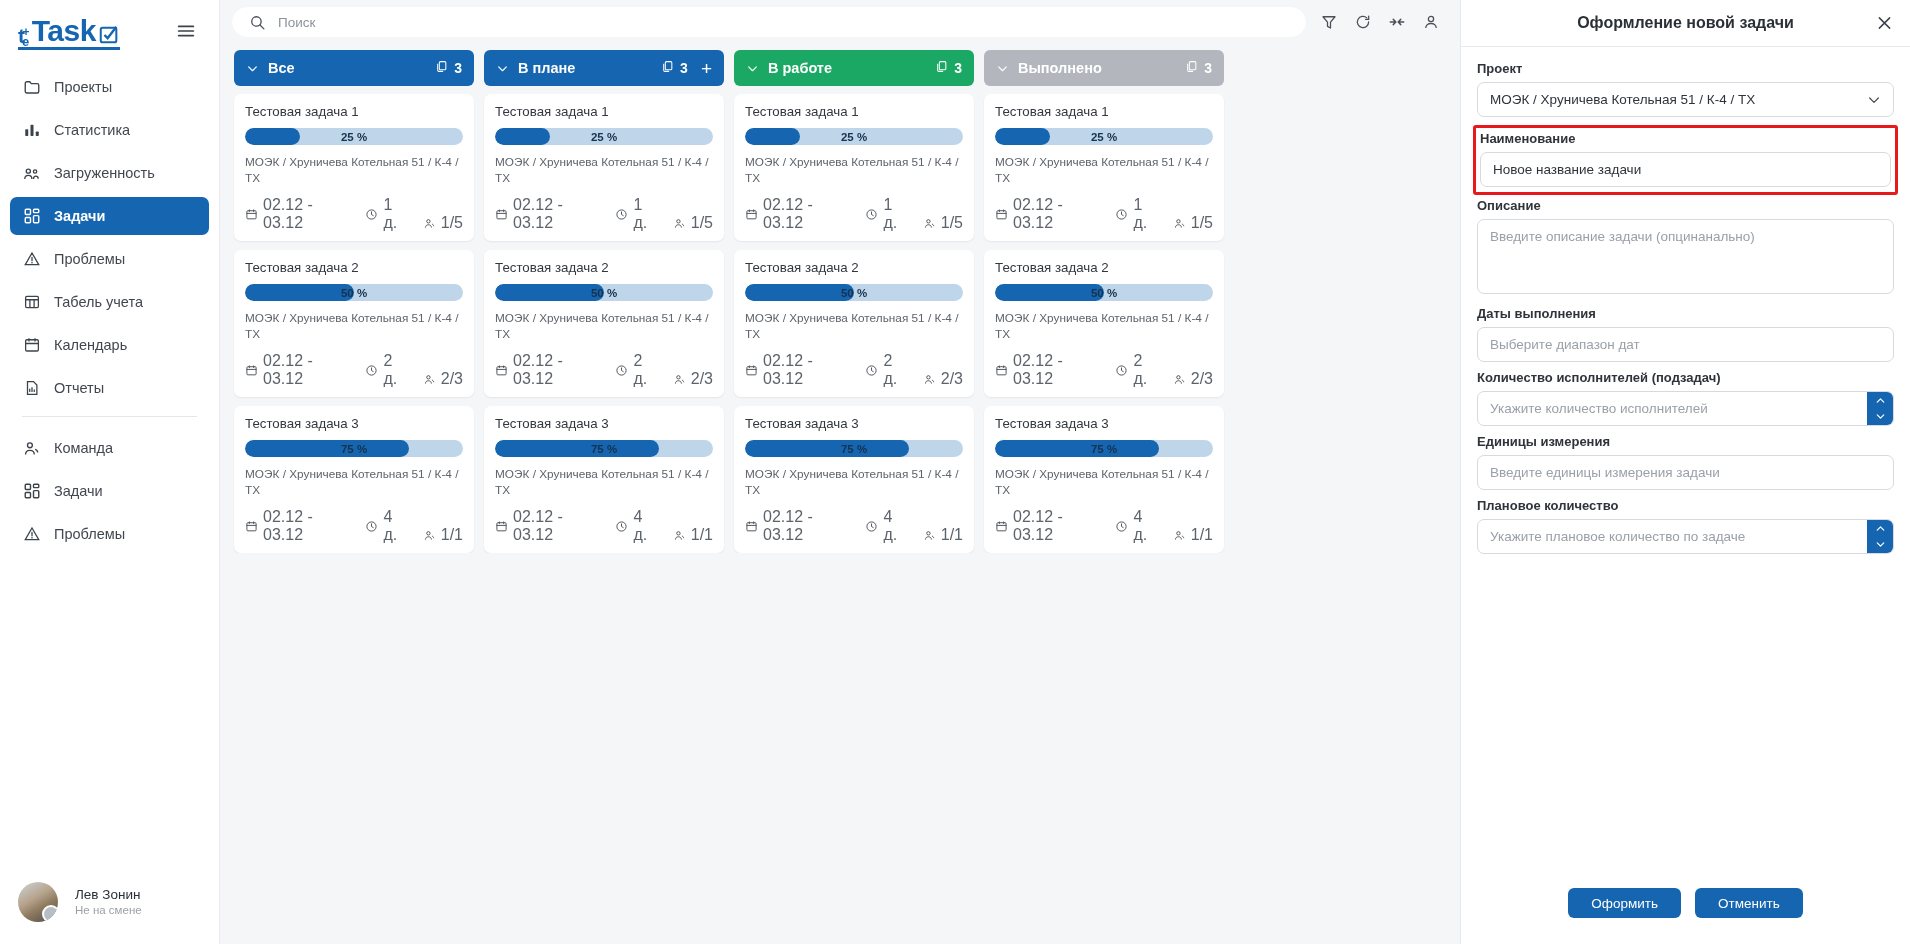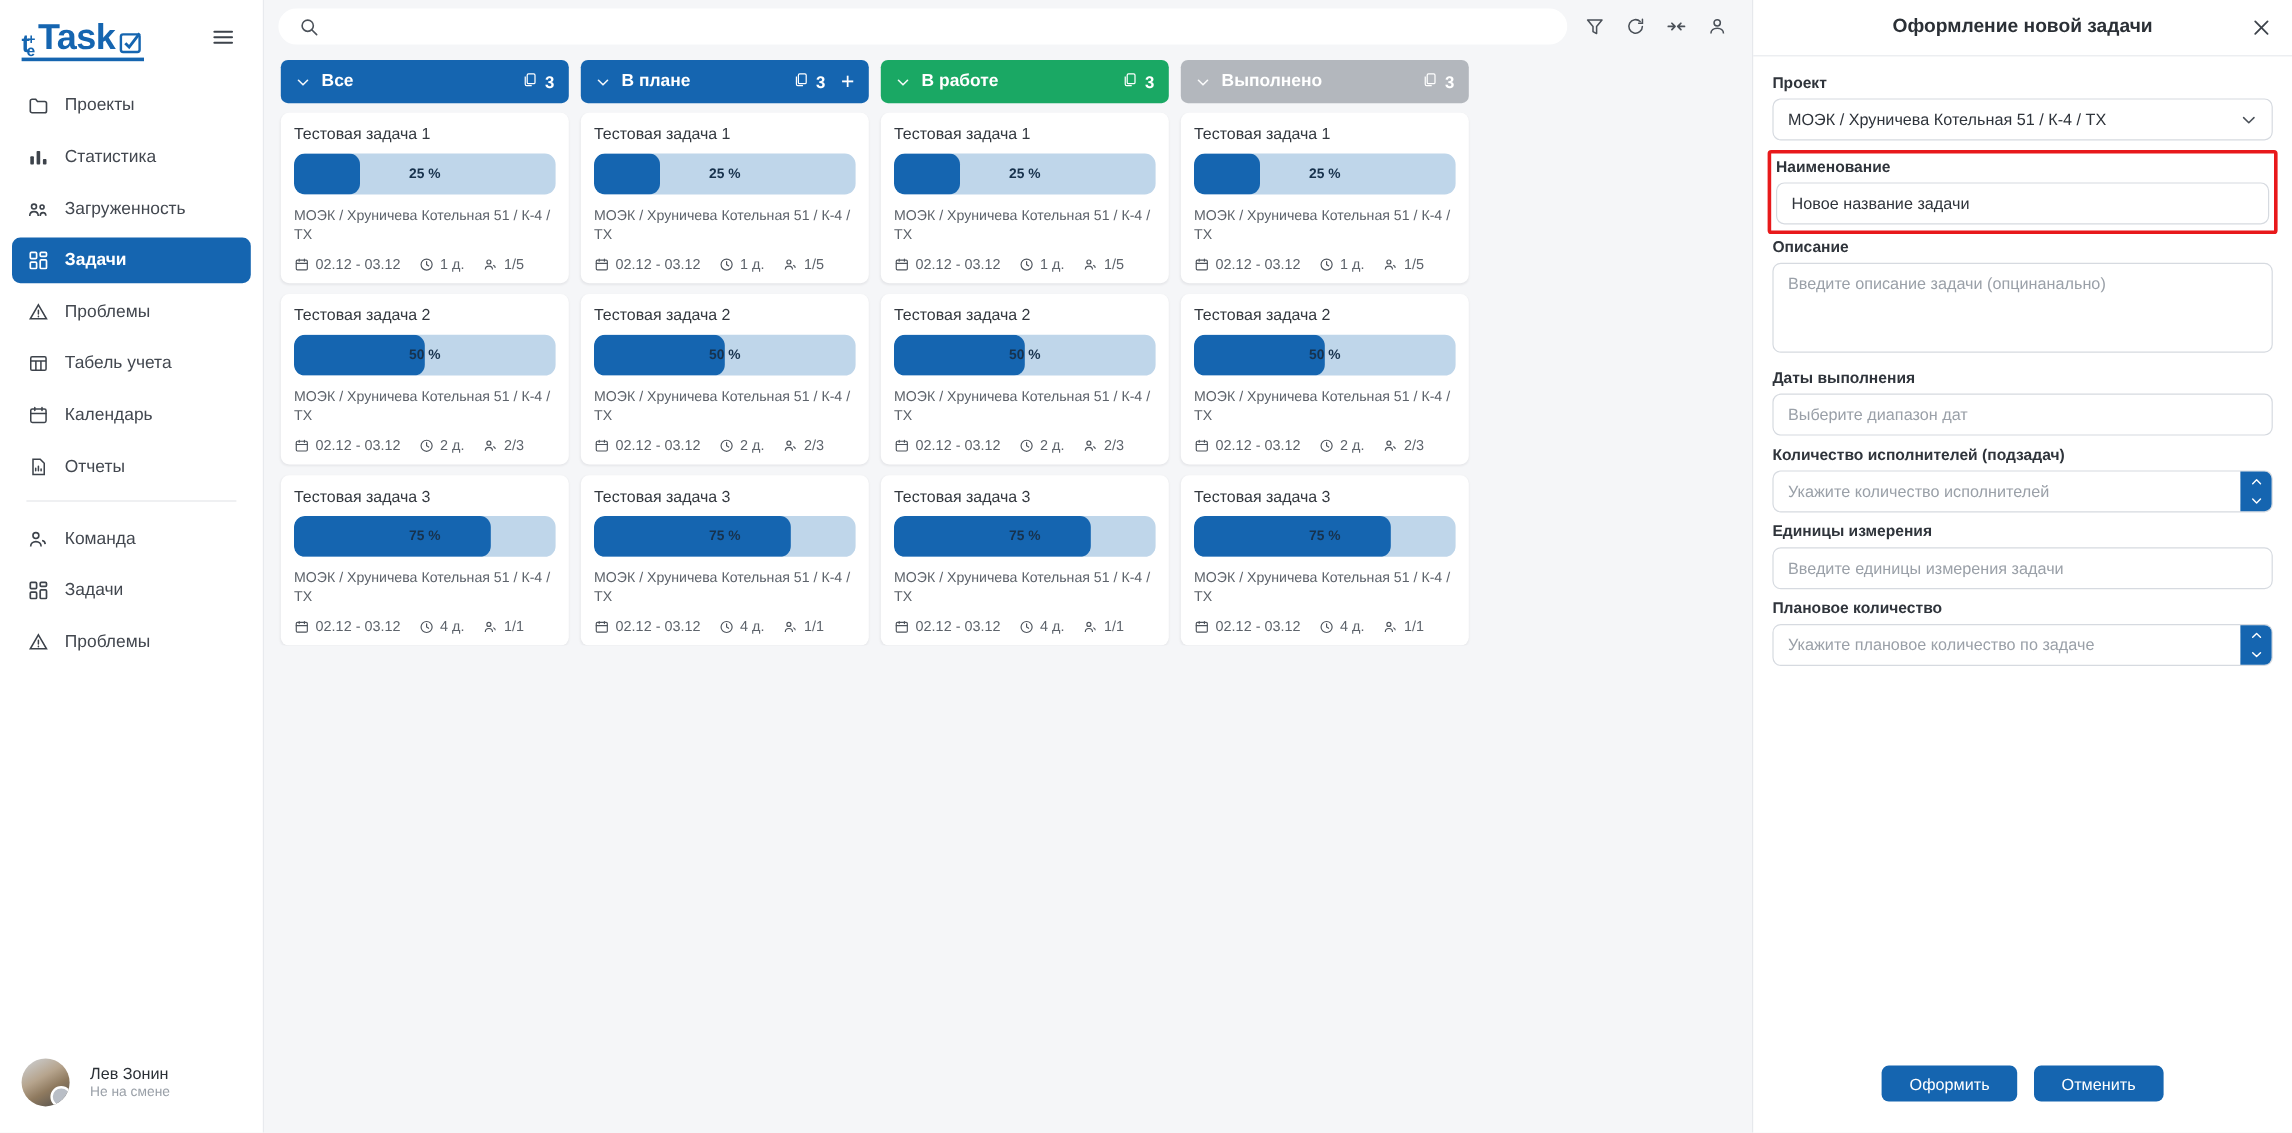--- a/index.html
+++ b/index.html
@@ -92,31 +92,31 @@
   .col-count { display: flex; align-items: center; gap: 6px; font-size: 14px; font-weight: 600; }
   .col-plus { font-size: 19px; line-height: 1; font-weight: 400; cursor: pointer; padding-left: 4px;}
 
   .cards { padding-top: 8px; display: flex; flex-direction: column; gap: 9px; }
   .card {
     background: #ffffff; border-radius: 7px; padding: 10px 11px 9px 11px;
     box-shadow: 0 1px 2px rgba(22,30,45,.07); cursor: pointer;
   }
   .card-title { font-size: 13.3px; color: #33383f; margin-bottom: 9px; }
   .progress {
-    position: relative; height: 34px; border-radius: 9px; background: #bfd6ea;
+    position: relative; height: 17px; border-radius: 9px; background: #bfd6ea;
     overflow: hidden; margin-bottom: 10px;
   }
   .progress .fill { position: absolute; left: 0; top: 0; bottom: 0;
     background: #1565b0; border-radius: 9px; }
   .progress .lbl {
     position: absolute; inset: 0; display: flex; align-items: center;
     justify-content: center; font-size: 11.5px; color: #17324d; font-weight: 600;
   }
   .card-path { font-size: 11.8px; color: #5d636b; line-height: 1.32; margin-bottom: 10px; }
-  .card-foot { display: flex; align-items: flex-end; gap: 15px; color: #5d636b; font-size: 12px; }
+  .card-foot { display: flex; align-items: flex-end; gap: 15px; color: #5d636b; font-size: 16px; }
   .cf { display: flex; align-items: center; gap: 5px; }
   .cf .ico { display: flex; color: #4e545c; }
 
   
   .panel {
     width: 450px; flex: 0 0 450px; height: 944px; background: #ffffff;
     display: flex; flex-direction: column; border-left: 1px solid #e6e8ec; justify-content: space-between;
   }
   .panel-head {
     height: 47px; display: flex; align-items: center; justify-content: center;
@@ -314,20 +314,21 @@
   <section class="main">
 
     <div class="topbar">
       <div class="searchbox">
         <span class="search-ic">
           <svg width="17" height="17" viewBox="0 0 24 24" fill="none" stroke="currentColor" stroke-width="1.9">
               <circle cx="10.5" cy="10.5" r="6.6"></circle>
               <path d="M15.5 15.5L21 21" stroke-linecap="round"></path>
             </svg>
         </span>
+        <input class="search-input" type="text" placeholder="Поиск" style="">
       </div>
       <div class="top-icons">
         <span class="tbi">
           <svg width="18" height="18" viewBox="0 0 24 24" fill="none" stroke="currentColor" stroke-width="1.7" stroke-linejoin="round">
               <path d="M4 5h16l-6 7.2V20l-4-2.2v-5.6L4 5z"></path>
             </svg>
         </span>
         <span class="tbi">
           <svg width="18" height="18" viewBox="0 0 24 24" fill="none" stroke="currentColor" stroke-width="1.7" stroke-linecap="round">
               <path d="M19.5 12a7.5 7.5 0 11-2.4-5.5"></path>

